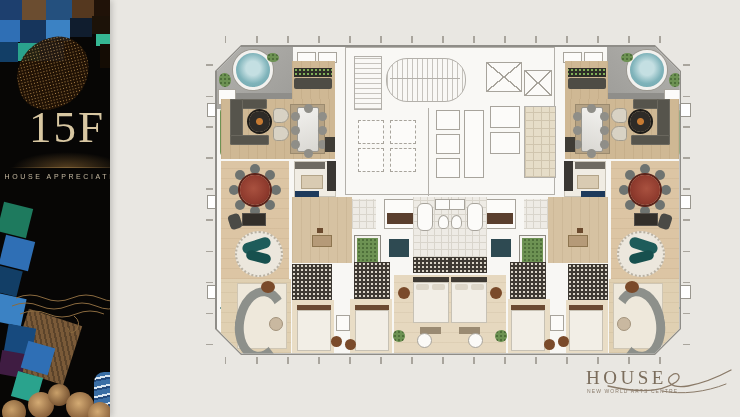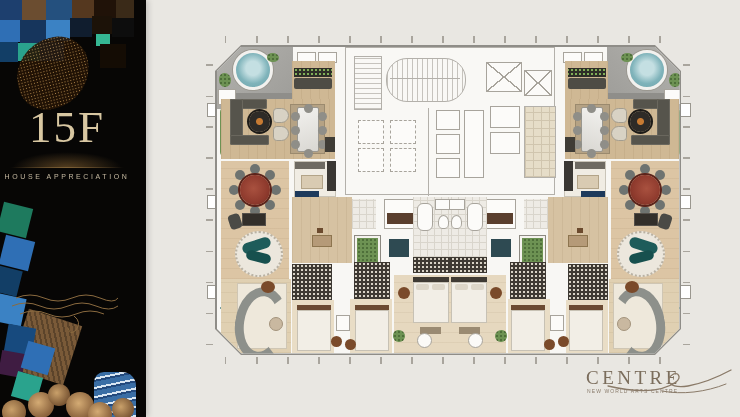--- a/index.html
+++ b/index.html
@@ -1,21 +1,21 @@
 <!DOCTYPE html>
 <html><head>
 <meta charset="utf-8">
 <style>
   html,body{margin:0;padding:0;}
   #app{position:relative;width:740px;height:417px;background:#e9e7e2;overflow:hidden;
        font-family:"Liberation Serif", serif;}
   .abs{position:absolute;}
 
   
-  #sidebar{position:absolute;left:0;top:0;width:146px;height:417px;background:#070605;overflow:hidden;
+  #sidebar{position:absolute;left:0;top:0;width:110px;height:417px;background:#070605;overflow:hidden;
            box-shadow:2px 0 6px rgba(0,0,0,.18);}
   .tile{position:absolute;}
   .tex{background-image:repeating-linear-gradient(35deg,rgba(255,255,255,.13) 0 1px,transparent 1px 3px);}
   .speck{background-image:radial-gradient(#c9a05a .8px,transparent 1.1px);background-size:3px 3px;}
   #gold-blob{left:16px;top:38px;width:74px;height:70px;background:#241405;border-radius:58% 42% 60% 40%;
              transform:rotate(-14deg);background-image:radial-gradient(#b98d4e .7px,transparent 1px);background-size:3px 3px;opacity:.9;}
   #floor-label{position:absolute;left:0;top:101px;width:134px;text-align:center;
                font-size:45px;letter-spacing:2px;color:#d8c7a2;}
   #divider-glow{position:absolute;left:12px;top:152px;width:110px;height:16px;
                 background:radial-gradient(ellipse at 50% 100%,rgba(150,110,55,.55),transparent 70%);}
@@ -338,21 +338,21 @@
           <div class="abs" style="left:114px;top:289px;width:11px;height:11px;border-radius:50%;background:#7a4a2a"></div>
           <div class="abs" style="left:128px;top:292px;width:11px;height:11px;border-radius:50%;background:#7a4a2a"></div>
           <div class="abs plant" style="left:176px;top:283px;width:12px;height:12px"></div>
           <div class="abs" style="left:200px;top:286px;width:13px;height:13px;border-radius:50%;background:#fbfaf7;border:1px solid #a8a49c"></div>
         </div>
         </div>
     </div>
   </div>
 
   <div>
-    <div id="logo-wordmark">CENTRE</div>
+    <div id="logo-wordmark">HOUSE</div>
     <svg id="logo-swash" width="132" height="36" viewBox="0 0 132 36">
       <g fill="none" stroke="#8a7a68" stroke-width="1.3" stroke-linecap="round">
         <path d="M4 24 C 34 31 58 30 72 20 C 78 15 74 9 68 13 C 60 18 66 27 84 24 C 100 21 114 15 127 8"></path>
         <path d="M58 29 C 78 33 102 30 122 22" stroke-width="1"></path>
       </g>
     </svg>
     <div id="logo-tagline">NEW WORLD ARTS CENTRE</div>
   </div>
 
 </div>

